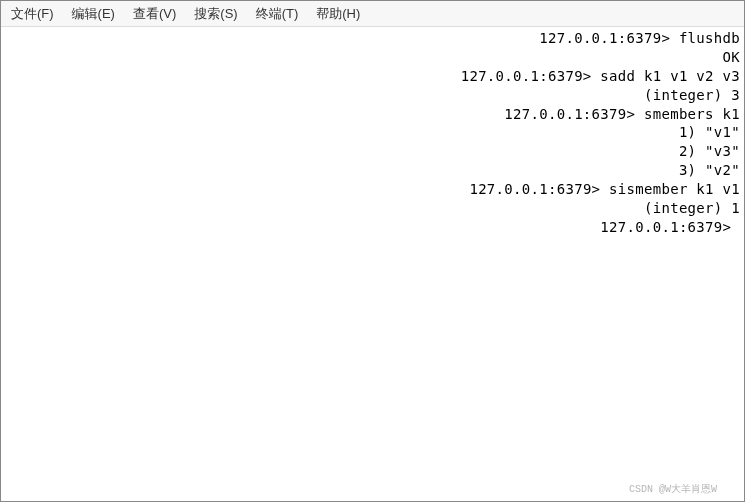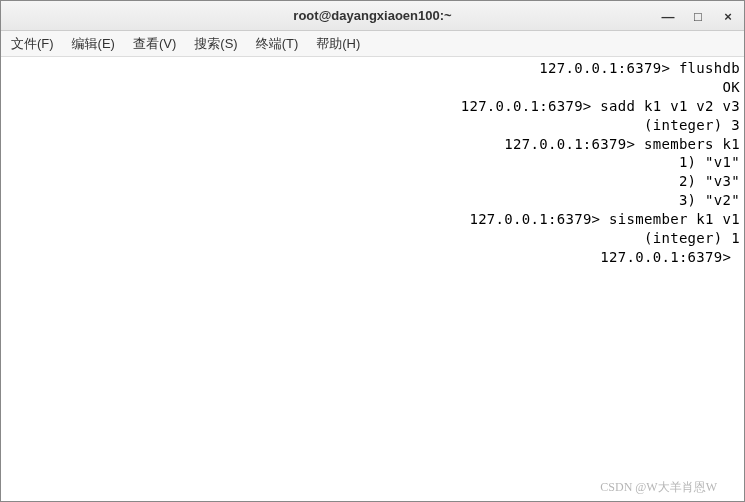--- a/index.html
+++ b/index.html
@@ -72,39 +72,31 @@
       color: #000;
       white-space: pre;
       overflow: hidden;
       letter-spacing: 0.3px;
       text-align: right;
     }
     .watermark {
       position: absolute;
       right: 28px;
       bottom: 6px;
-      font-size: 12px;
+      font-size: 10px;
       color: rgba(120,120,120,0.55);
-      font-family: Liberation Serif, serif;
+      font-family: Liberation Mono, monospace;
       pointer-events: none;
     }
   </style>
 </head>
 <body>
 
 <div class="window">
 
-  <div class="titlebar">
-    <span>root@dayangxiaoen100:~</span>
-    <div class="window-controls">
-      <span>—</span>
-      <span>□</span>
-      <span>×</span>
-    </div>
-  </div>
 
   <div class="menubar">
     <span>文件(F)</span>
     <span>编辑(E)</span>
     <span>查看(V)</span>
     <span>搜索(S)</span>
     <span>终端(T)</span>
     <span>帮助(H)</span>
   </div>
 

